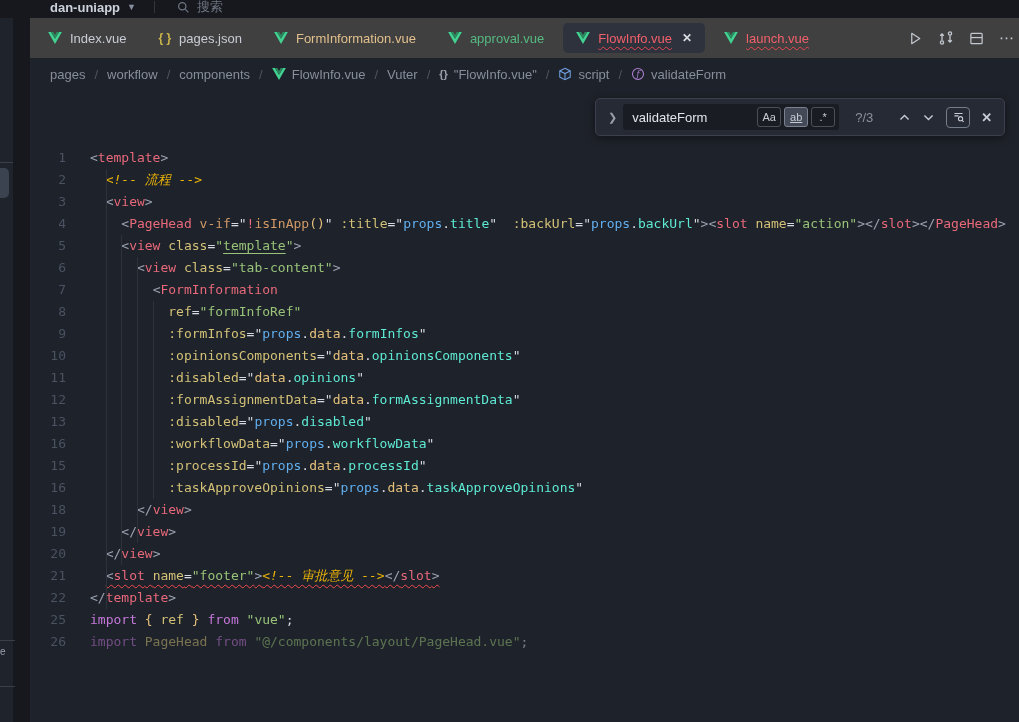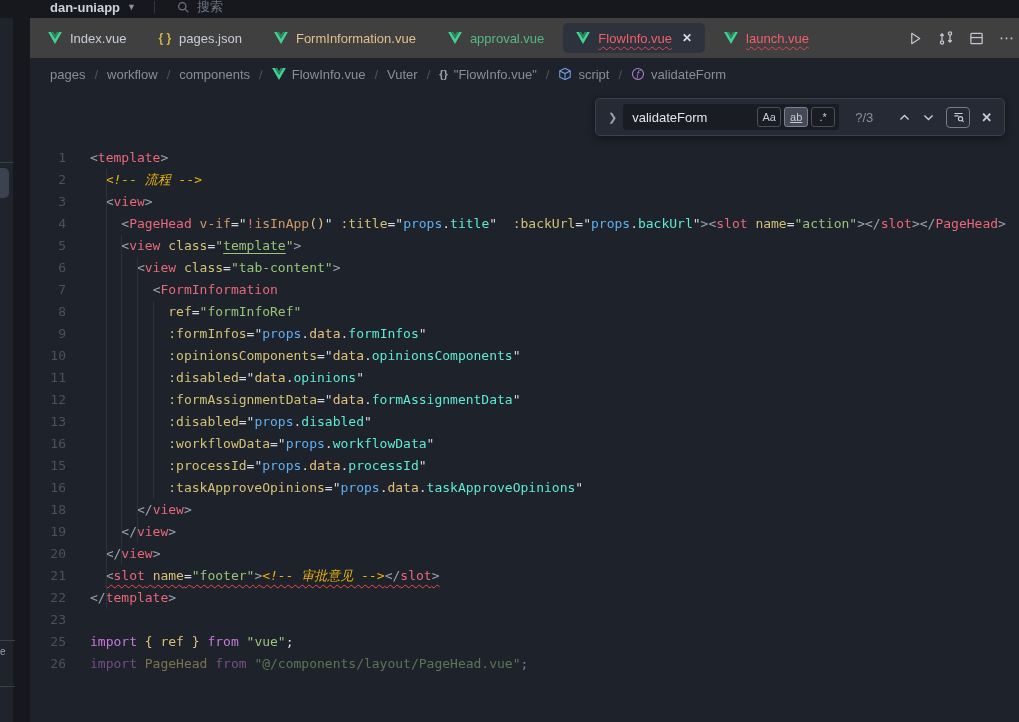--- a/index.html
+++ b/index.html
@@ -364,24 +364,20 @@
             </div>
             <div class="cl">
               <span class="ln">21</span>
               <span class="lc">  <span class="sqi"><span class="tk pn">&lt;</span><span class="tk tag">slot</span><span class="tk pl"> </span><span class="tk at">name</span><span class="tk q">=</span><span class="tk st">"footer"</span><span class="tk pn">&gt;</span><span class="tk cm">&lt;!-- 审批意见 --&gt;</span><span class="tk pn">&lt;/</span><span class="tk tag">slot</span><span class="tk pn">&gt;</span></span></span>
             </div>
             <div class="cl">
               <span class="ln">22</span>
               <span class="lc"><span><span class="tk pn">&lt;/</span><span class="tk tag">template</span><span class="tk pn">&gt;</span></span></span>
             </div>
             <div class="cl">
-              <span class="ln">23</span>
-              <span class="lc"><span></span></span>
-            </div>
-            <div class="cl">
               <span class="ln">25</span>
               <span class="lc"><span><span class="tk kw">import</span><span class="tk pl"> </span><span class="tk yl">{</span><span class="tk pl"> </span><span class="tk at">ref</span><span class="tk pl"> </span><span class="tk yl">}</span><span class="tk pl"> </span><span class="tk kw">from</span><span class="tk pl"> </span><span class="tk st">"vue"</span><span class="tk pl">;</span></span></span>
             </div>
             <div class="cl fade">
               <span class="ln">26</span>
               <span class="lc"><span><span class="tk kw">import</span><span class="tk pl"> </span><span class="tk at">PageHead</span><span class="tk pl"> </span><span class="tk kw">from</span><span class="tk pl"> </span><span class="tk st">"@/components/layout/PageHead.vue"</span><span class="tk pl">;</span></span></span>
             </div>
           </div>
       </div>
     </div>

